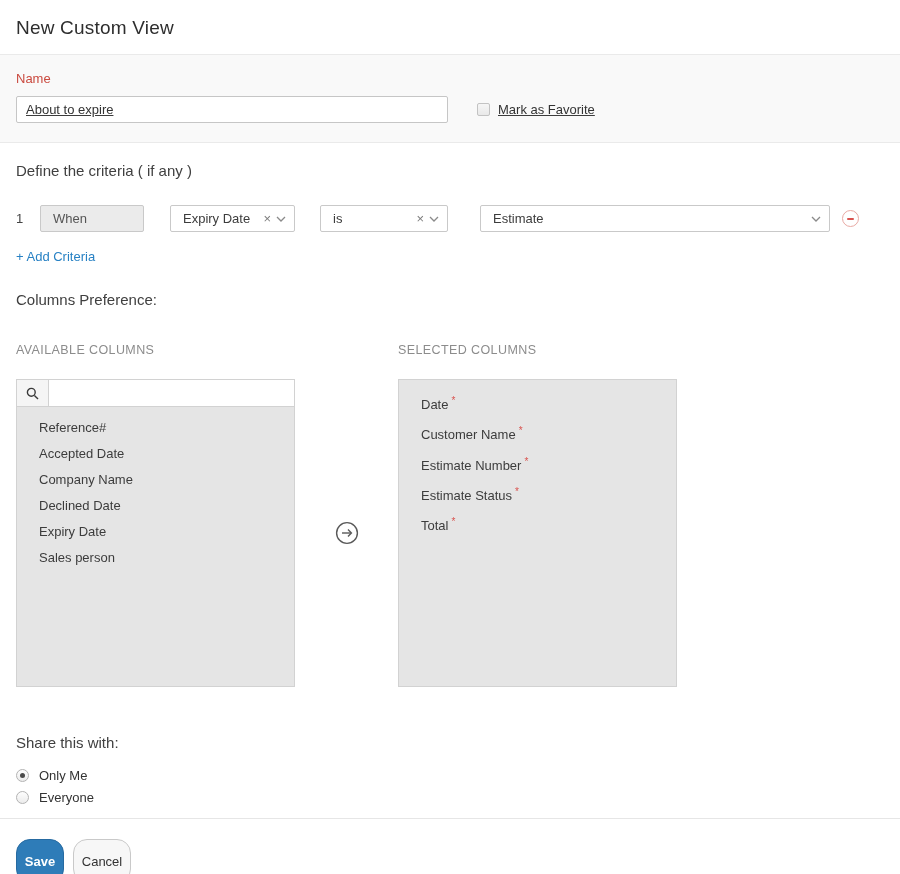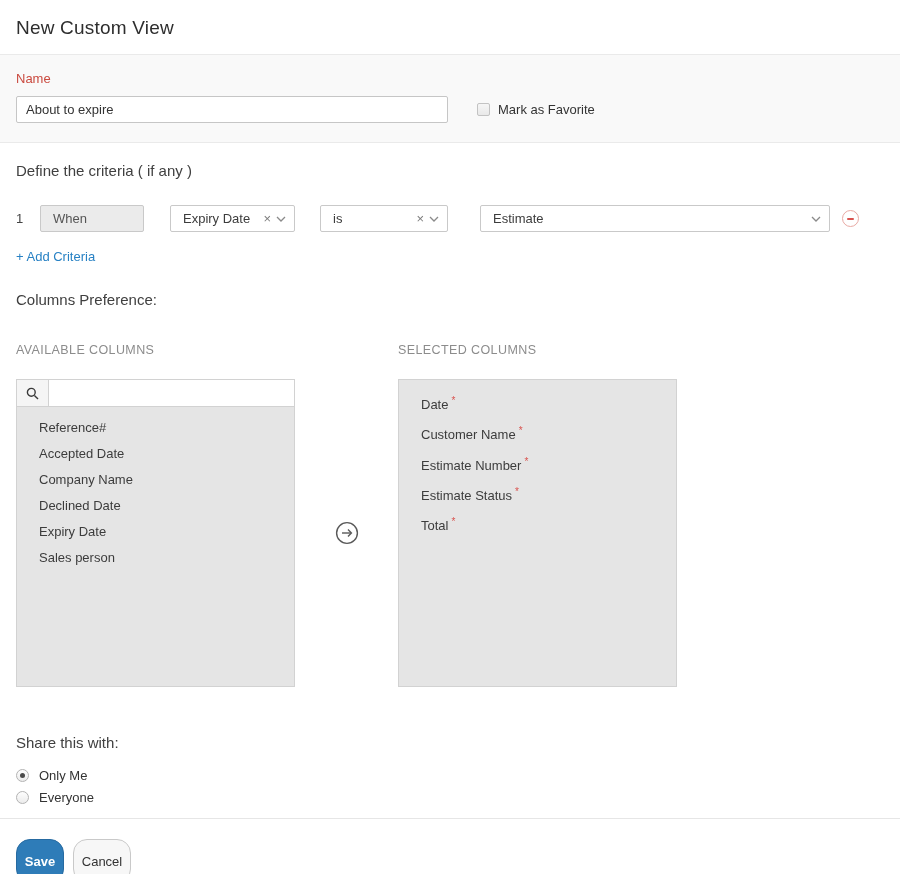--- a/index.html
+++ b/index.html
@@ -10,21 +10,21 @@
     font-size:13px; color:#3c3c3c;
   }
 
   
   .header { height:55px; padding:17px 16px 0; border-bottom:1px solid #eaeaea; }
   .page-title { font-size:19px; font-weight:500; color:#2e2e2e; letter-spacing:.2px; }
 
   
   .name-band { background:#f9f9f9; border-bottom:1px solid #eaeaea; padding:16px 16px 19px; }
   .field-label-red { color:#ca4a3f; font-size:13px; }
-  .band-row { display:flex; align-items:center; margin-top:10px; }
+  .band-row { display:flex; align-items:center; margin-top:10px;text-decoration:underline; }
   .name-input {
     width:432px; height:27px; border:1px solid #c6c6c6; border-radius:2px;
     background:#fff; padding:0 9px; font:13px "Liberation Sans",sans-serif; color:#333; outline:none;
   }
   .fav-wrap { display:flex; align-items:center; margin-left:29px; cursor:default;justify-content:flex-end; }
   .checkbox {
     width:13px; height:13px; border:1px solid #c3c3c3; border-radius:2px;
     background:linear-gradient(#f6f6f6,#e9e9e9); display:inline-block;
   }
   .fav-label { margin-left:8px; color:#333; }

